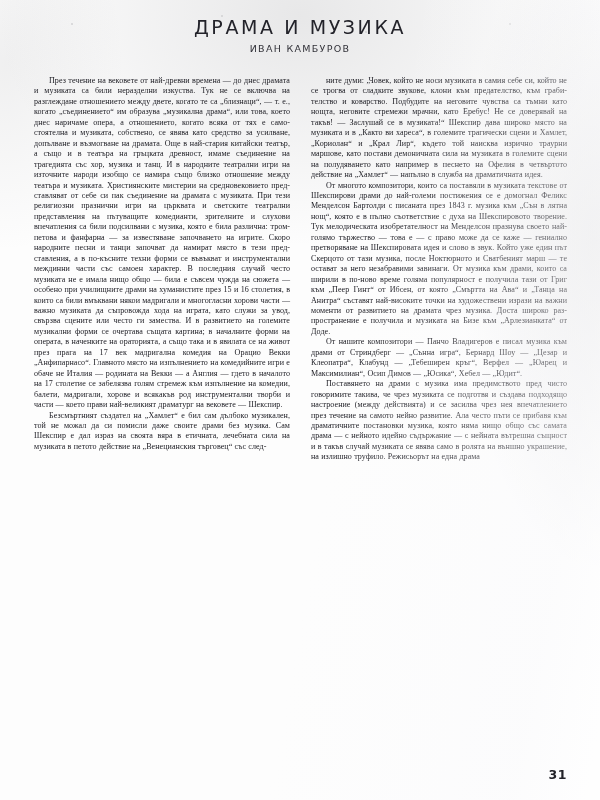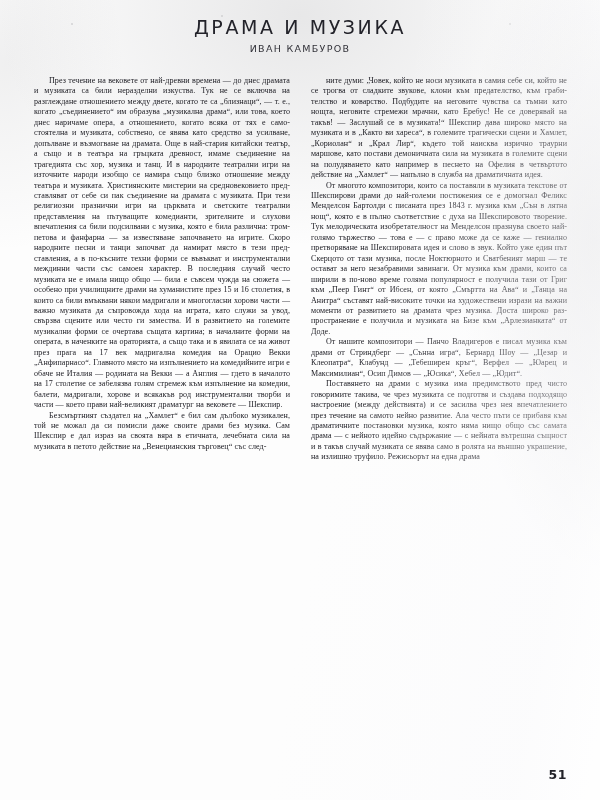--- a/index.html
+++ b/index.html
@@ -145,15 +145,15 @@
       <p>ните думи: „Човек, който не носи музиката в самия себе си, който не се трогва от сладките звукове, клони към предателство, към граби­телство и коварство. Подбудите на неговите чувства са тъмни като нощта, неговите стре­межи мрачни, като Еребус! Не се доверявай на такъв! — Заслушай се в музиката!“ Шекспир дава широко място на музиката и в „Както ви ха­реса“, в големите трагически сцени и Хамлет, „Кориолан“ и „Крал Лир“, където той наисква изрично траурни маршове, като постави демонич­ната сила на музиката в големите сцени на по­лудяването като например в песнето на Офе­лия в четвъртото действие на „Хамлет“ — напълно в служба на драматичната идея.</p>
       <p>От многото композитори, които са поста­вяли в музиката текстове от Шекспирови драми до най-големи постижения се е домогнал Фе­ликс Менделсон Бартолди с писаната през 1843 г. музика към „Сън в лятна нощ“, която е в пълно съответствие с духа на Шекспировото творение. Тук мелодическата изобретателност на Менделсон празнува своето най-голямо тър­жество — това е — с право може да се каже — гениално претворяване на Шекспировата идея и слово в звук. Който уже един път Скер­цото от тази музика, после Ноктюрното и Сват­беният марш — те остават за него незабравими завинаги. От музика към драми, които са ши­рили в по-ново време голяма популярност е по­лучила тази от Григ към „Пеер Гинт“ от Ибсен, от която „Смъртта на Ава“ и „Танца на Анит­ра“ съставят най-високите точки на художе­ствени изрази на важни моменти от развитието на драмата чрез музика. Доста широко раз­пространение е получила и музиката на Бизе към „Арлезианката“ от Доде.</p>
       <p>От нашите композитори — Панчо Влади­геров е писал музика към драми от Стринд­берг — „Сънна игра“, Бернард Шоу — „Це­зар и Клеопатра“, Клабунд — „Тебеширен кръг“, Верфел — „Юарец и Максимилиан“, Осип Ди­мов — „Юсика“, Хебел — „Юдит“.</p>
       <p>Поставянето на драми с музика има пре­димството пред чисто говоримите такива, че чрез музиката се подготвя и създава подхо­дящо настроение (между действията) и се за­силва чрез нея впечатлението през течение на самото нейно развитие. Ала често пъти се при­бавя към драматичните постановки музика, която няма нищо общо със самата драма — с ней­ното идейно съдържание — с нейната вътрешна същност и в такъв случай музиката се явява само в ролята на външно украшение, на из­лишно труфило. Режисьорът на една драма</p>
     </div>
 
   </div>
 
   <div id="ink-wash"></div>
 
-  <div id="folio">51</div>
+  <div id="folio">31</div>
 
 </div>
 
 </body></html>

